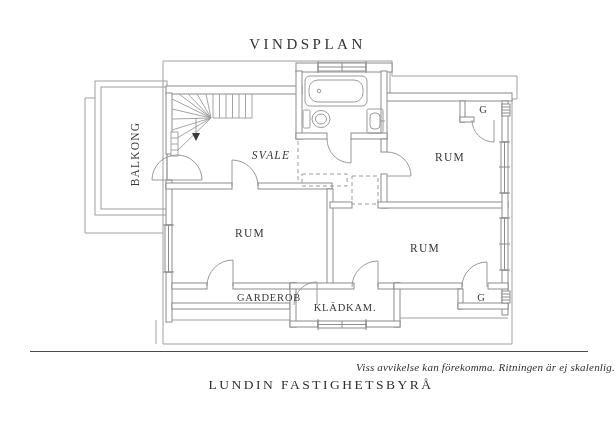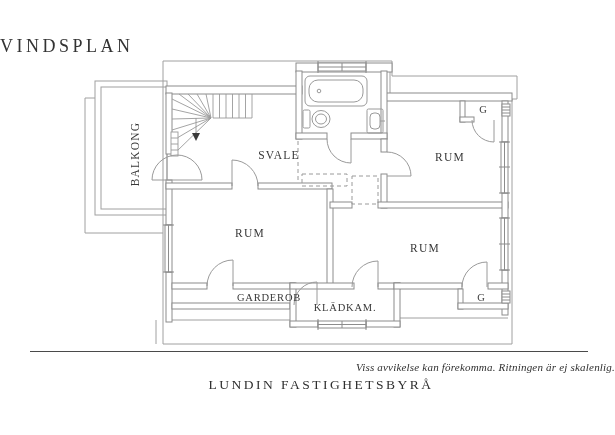--- a/index.html
+++ b/index.html
@@ -13,22 +13,22 @@
   .lbl{
     position:absolute;transform:translate(-50%,-50%);
     white-space:nowrap;color:#383838;
     font-family:"Liberation Serif","DejaVu Serif",serif;
   }
   .room-lbl{font-size:11.5px;letter-spacing:1.2px;}
   .small-lbl{font-size:10.5px;letter-spacing:0.8px;}
   .g-lbl{font-size:10.5px;letter-spacing:0;}
   .vert{transform:translate(-50%,-50%) rotate(-90deg);}
   .title{
-    position:absolute;left:0;right:0;top:36px;
-    font-size:18px;letter-spacing:3.5px;color:#333;
+    position:absolute;left:0;right:0;top:36px;text-align:center;
+    font-size:15px;letter-spacing:3.5px;color:#333;
   }
   .sep{
     position:absolute;left:30px;width:558px;top:351px;height:0;
     border-top:1.2px solid #4a4a4a;
   }
   .disclaimer{
     position:absolute;left:0;right:0;top:361px;text-align:right;
     font-style:italic;font-size:11px;color:#2f2f2f;letter-spacing:0.2px;
   }
   .agency{
@@ -195,21 +195,21 @@
 
       <g stroke="#9a9a9a" stroke-dasharray="4 3">
         <path d="M 298,141 V 183"></path>
         <rect x="302" y="174" width="45" height="12"></rect>
         <rect x="352" y="176" width="26" height="28"></rect>
       </g>
     </g>
   </svg>
 
   <div class="lbl room-lbl vert" style="left:135px;top:154px;">BALKONG</div>
-  <div class="lbl room-lbl" style="left:279px;top:155px;">SVALE</div>
+  <div class="lbl room-lbl" style="left:271px;top:155px;font-style:italic;">SVALE</div>
   <div class="lbl room-lbl" style="left:450px;top:157px;">RUM</div>
   <div class="lbl room-lbl" style="left:250px;top:233px;">RUM</div>
   <div class="lbl room-lbl" style="left:425px;top:248px;">RUM</div>
   <div class="lbl small-lbl" style="left:237px;top:297px;margin-left:32px;">GARDEROB</div>
   <div class="lbl small-lbl" style="left:345px;top:307px;text-align:center;">KLÄDKAM.</div>
   <div class="lbl g-lbl" style="left:483px;top:109px;">G</div>
   <div class="lbl g-lbl" style="left:481px;top:297px;">G</div>
 
   <div class="sep"></div>
   <div class="disclaimer">Viss avvikelse kan förekomma. Ritningen är ej skalenlig.</div>

